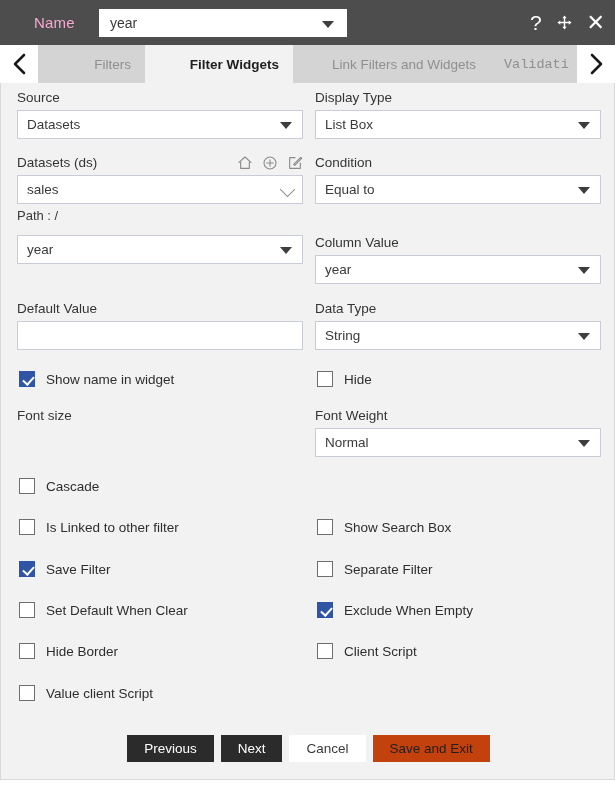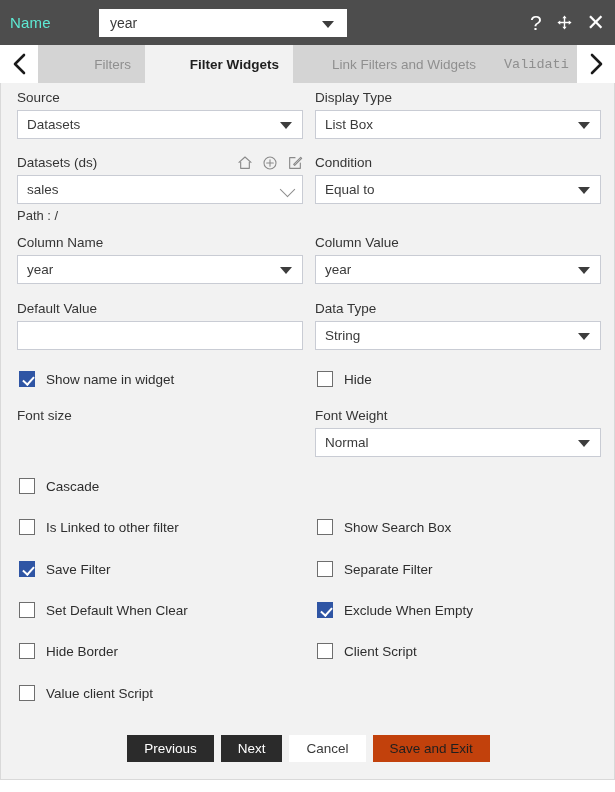--- a/index.html
+++ b/index.html
@@ -18,23 +18,23 @@
   }
 
   
   .titlebar {
     position: absolute; left: 0; top: 0;
     width: 615px; height: 45px;
     background: #4d4d4d;
     display: flex; align-items: center;
   }
   .title-label {
-    color: #5eead4;
+    color: #f9a8d4;
     font-size: 15px;
-    margin-left: 10px;
+    margin-left: 34px;
     letter-spacing: .2px;
   }
   .name-select {
     position: absolute; left: 99px; top: 9px;
     width: 248px; height: 28px;
     background: #ffffff;
     border: 1px solid #ffffff;
     display: flex; align-items: center;
   }
   .name-select .val {
@@ -281,21 +281,20 @@
       </div>
       <div class="col-r" style="top:72px;">
         <label class="flabel">Condition</label>
         <div class="fctrl">
           <span class="val">Equal to</span>
           <span class="tri"></span>
         </div>
       </div>
 
       <div class="col-l" style="top:152px;">
-        <label class="flabel">Column Name</label>
         <div class="fctrl">
           <span class="val">year</span>
           <span class="tri"></span>
         </div>
       </div>
       <div class="col-r" style="top:152px;">
         <label class="flabel">Column Value</label>
         <div class="fctrl">
           <span class="val">year</span>
           <span class="tri"></span>

